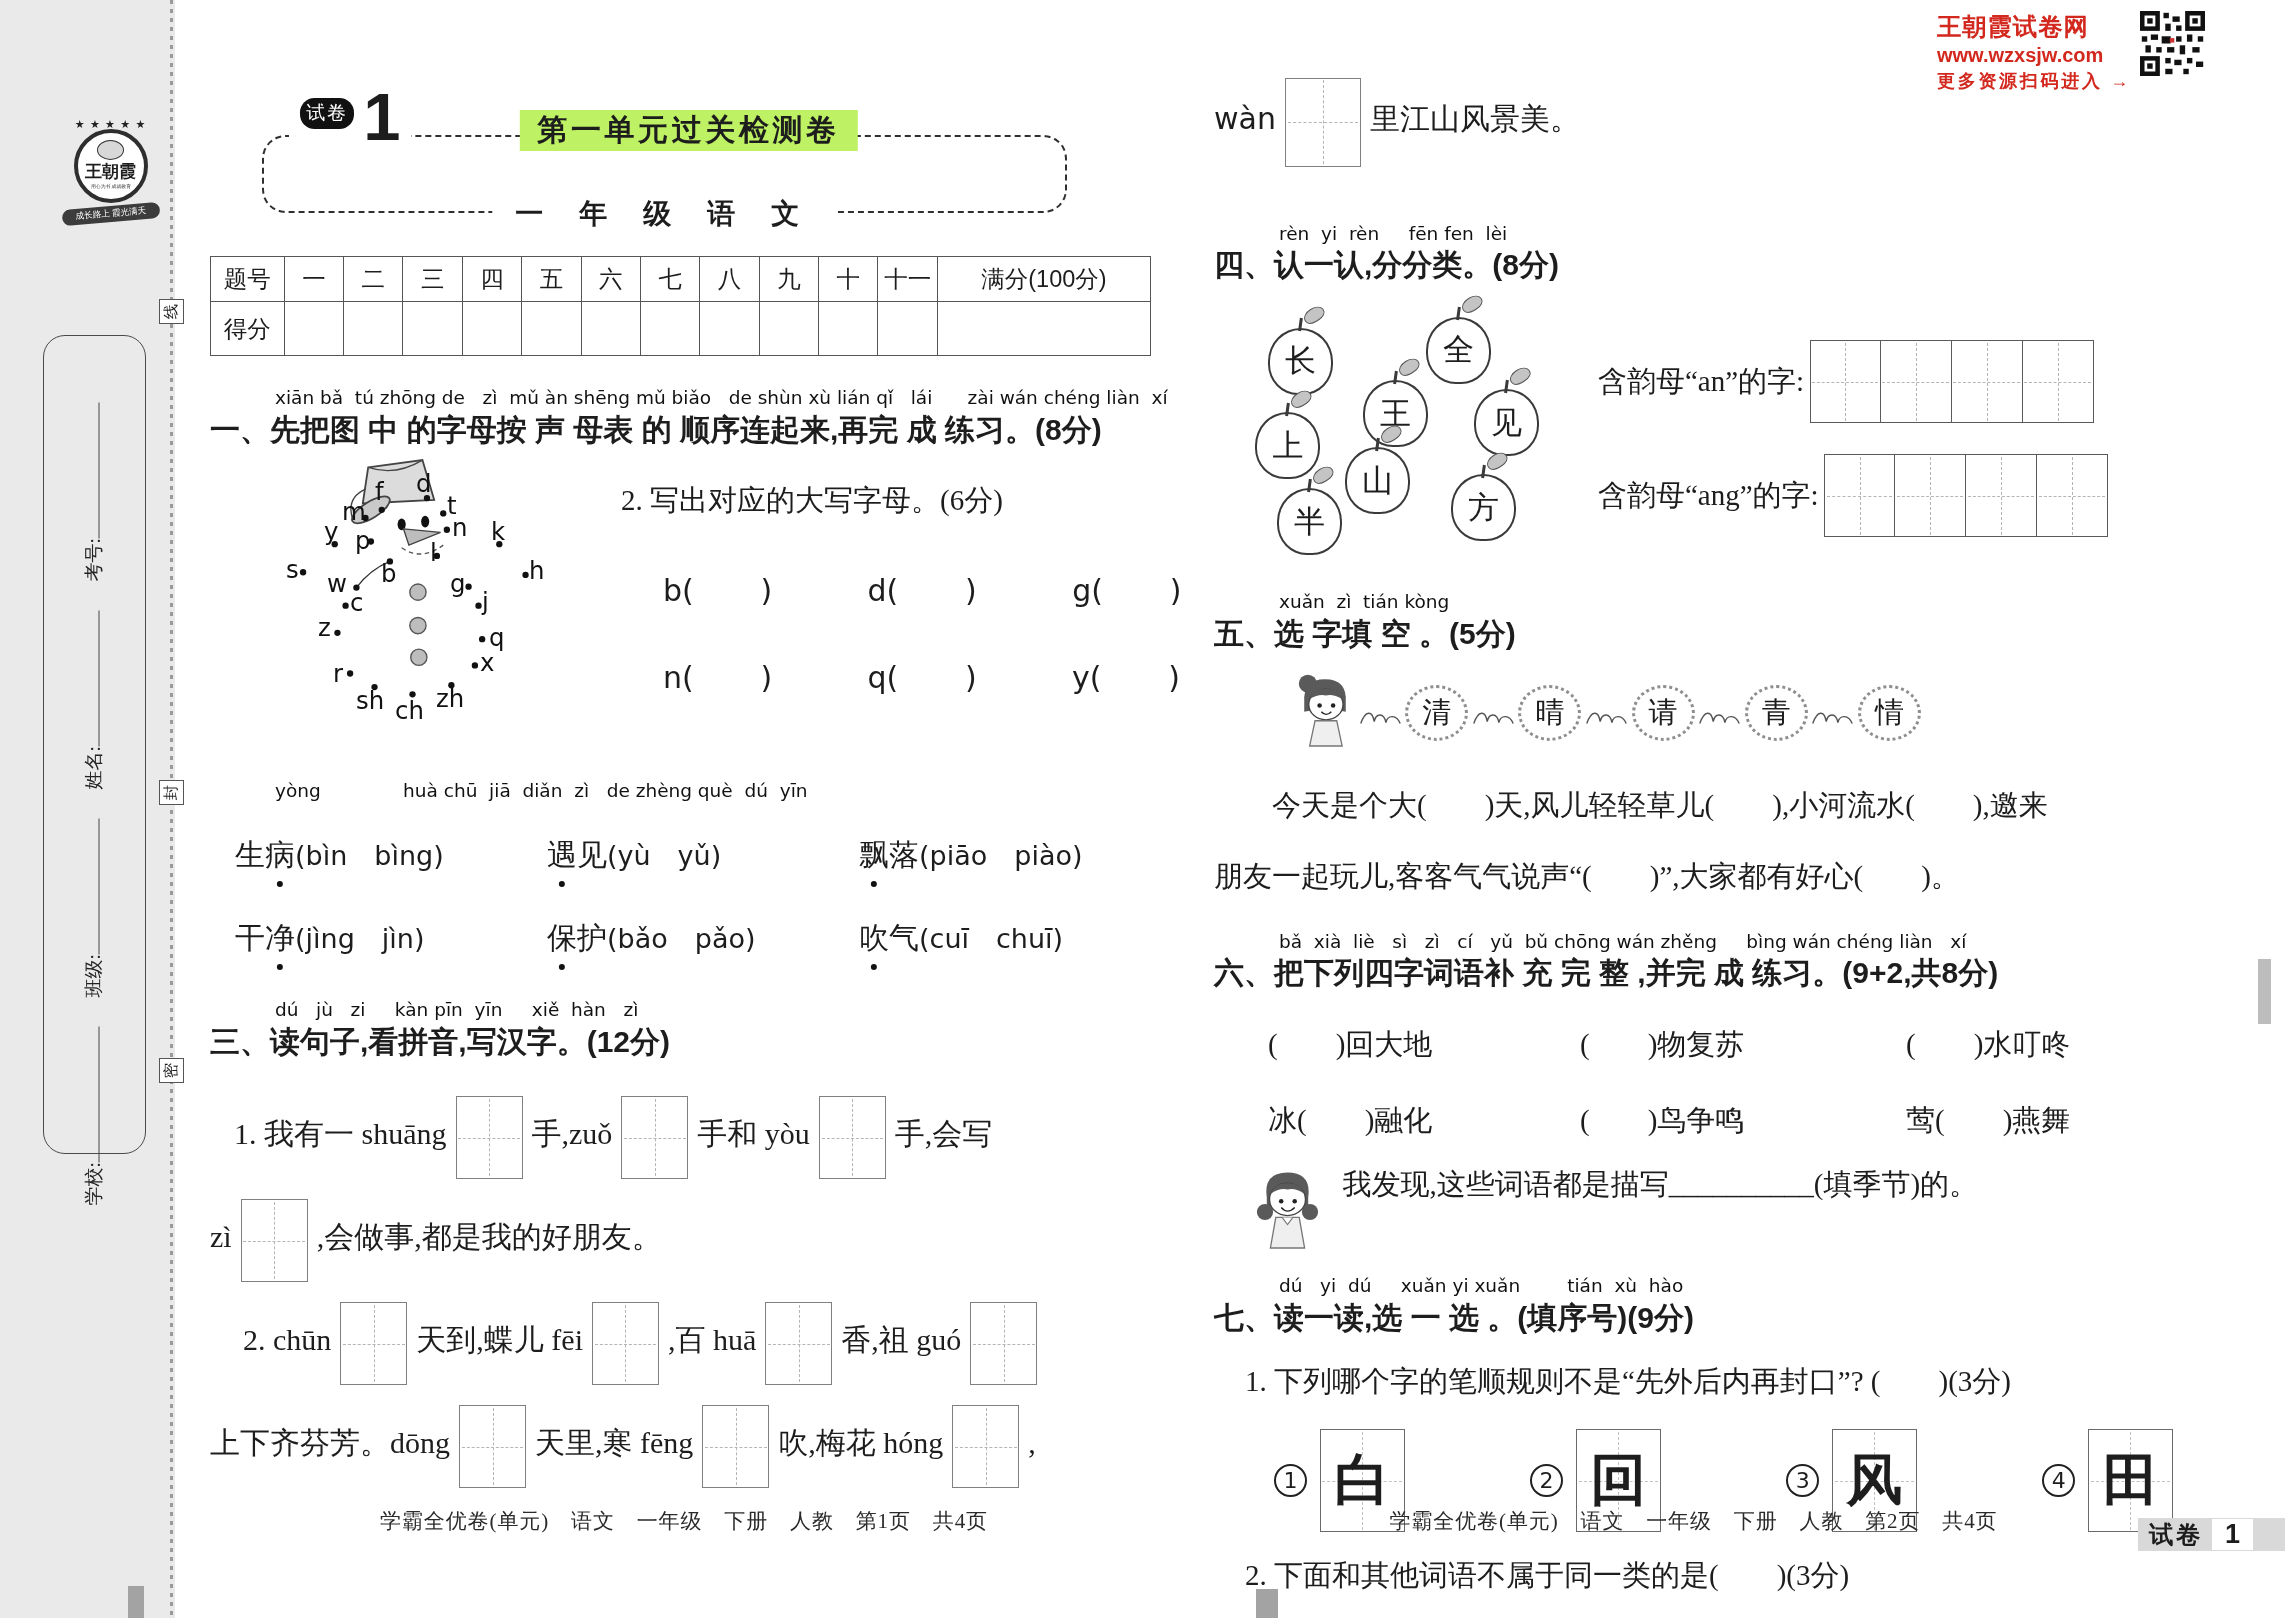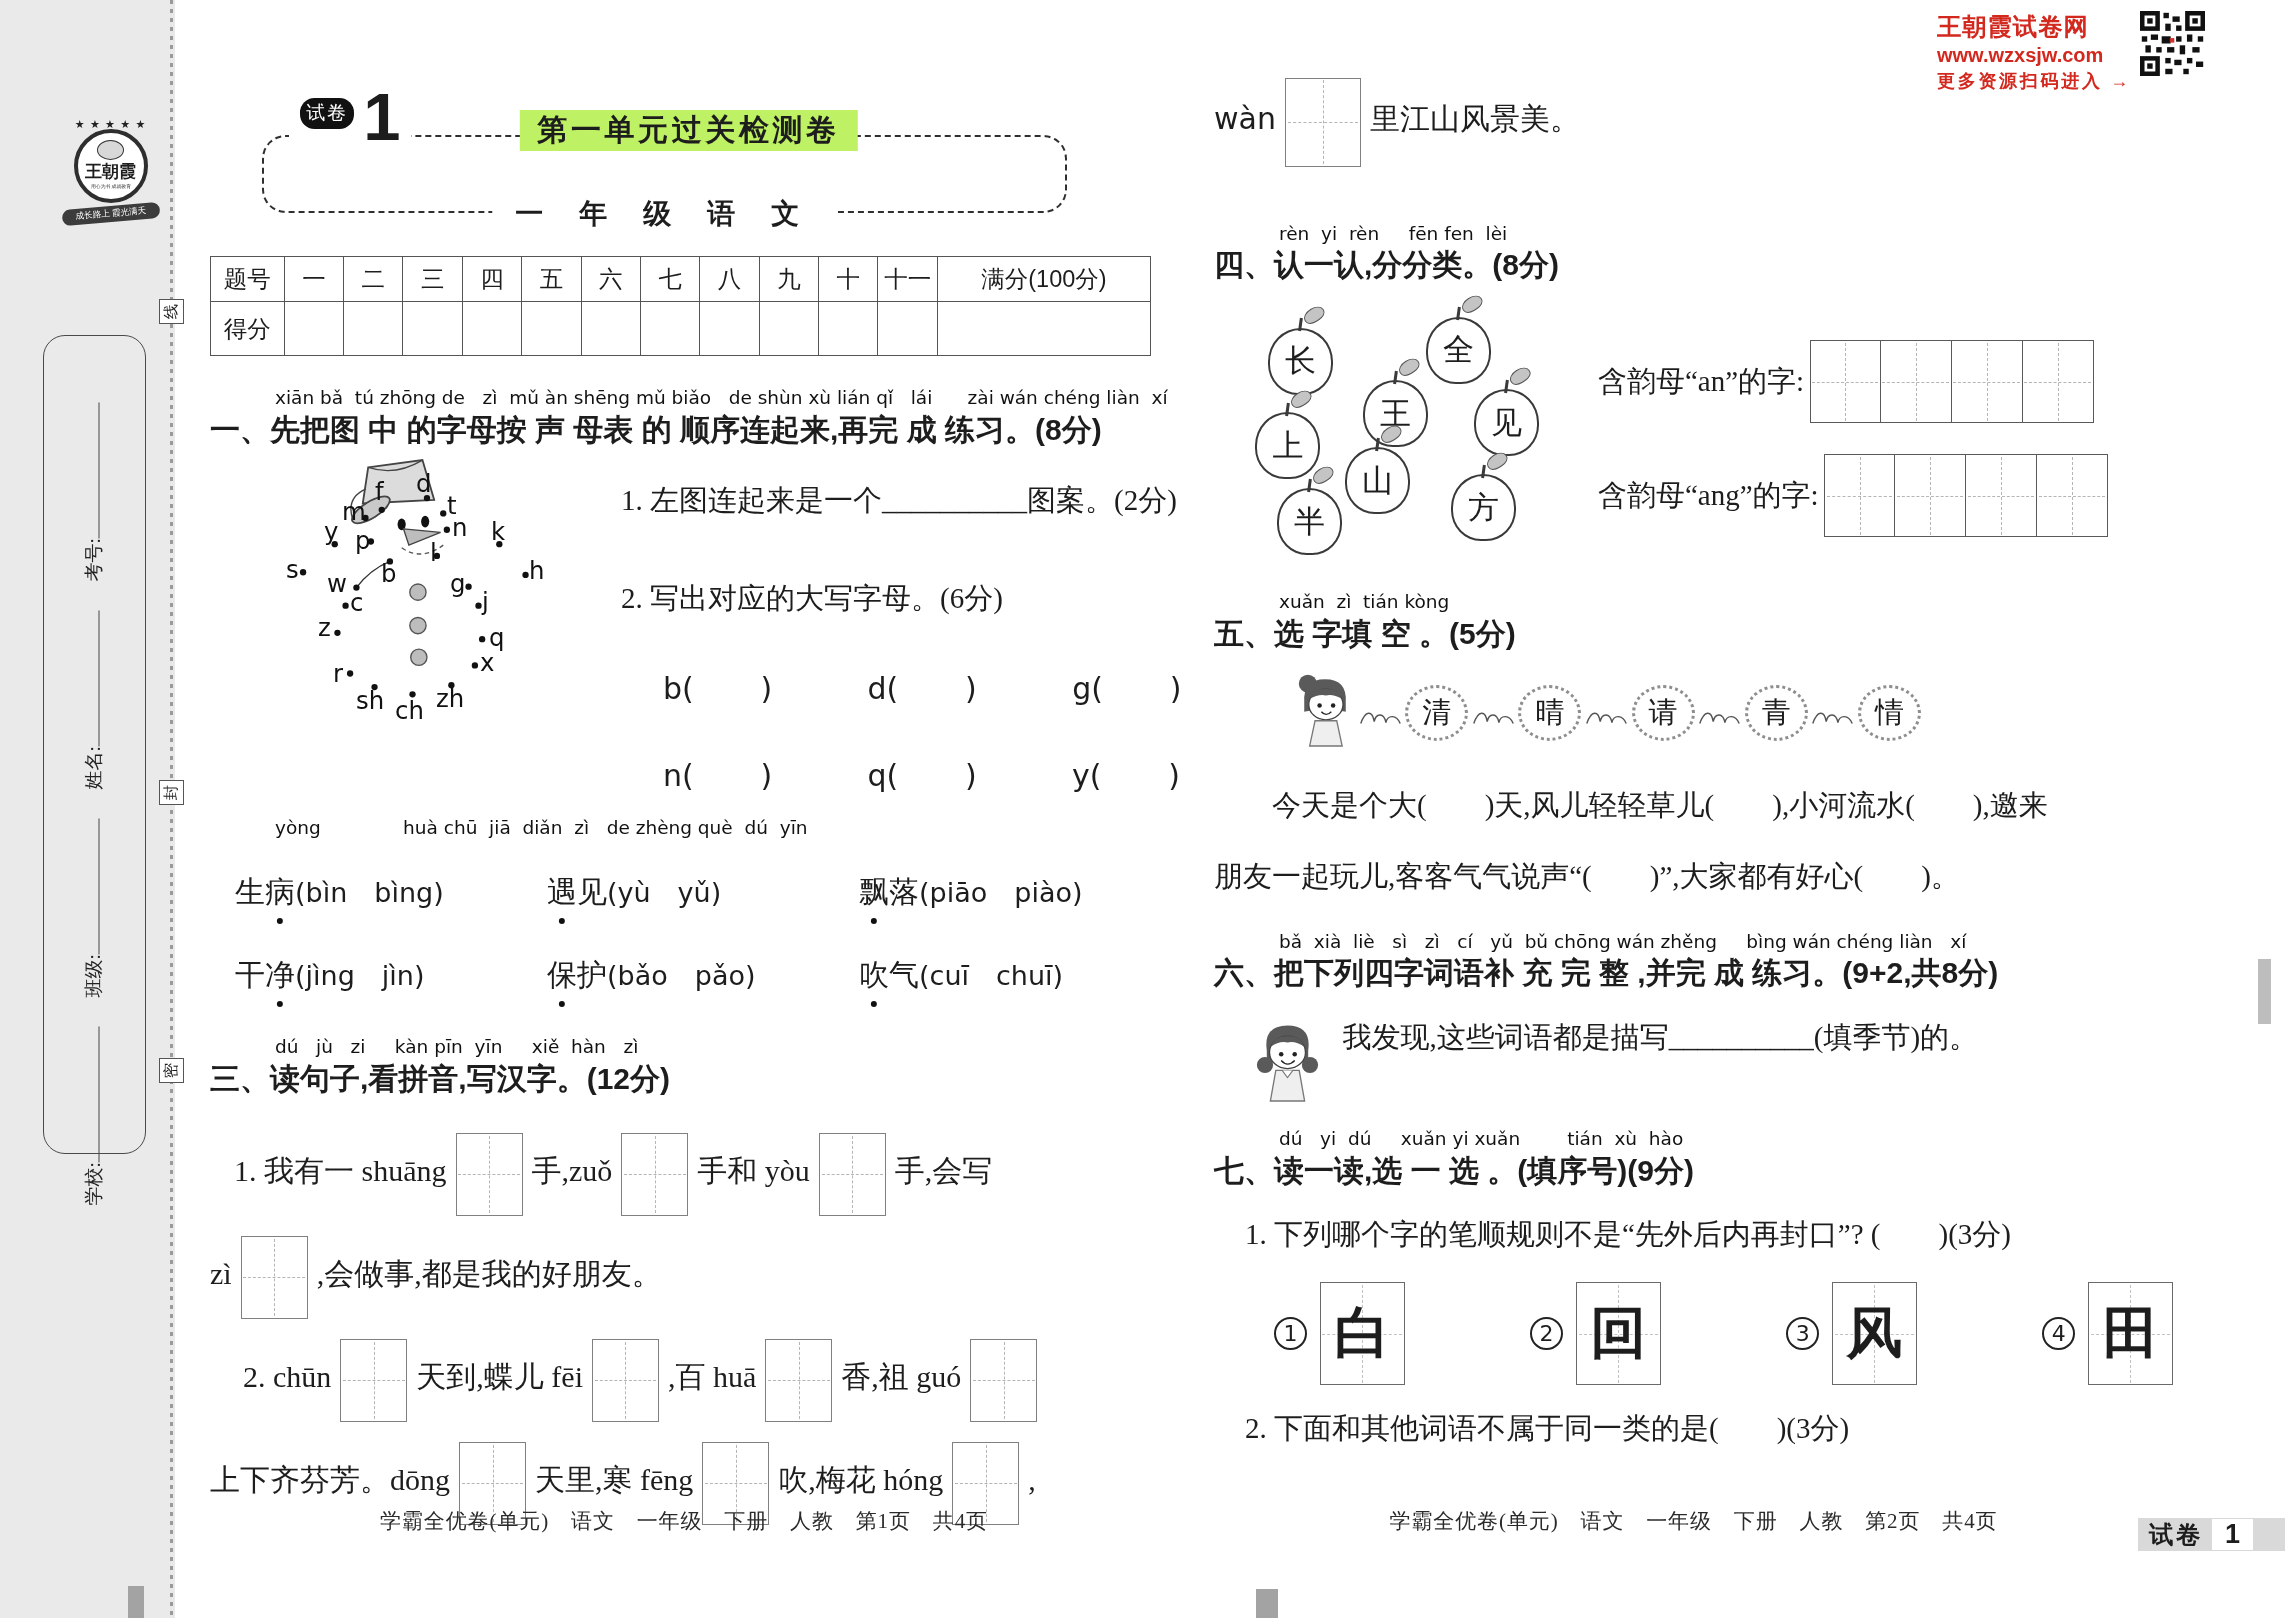--- a/index.html
+++ b/index.html
@@ -347,21 +347,20 @@
           <span class="sn" style="left:216px;top:132px">j</span>
           <span class="sn" style="left:52px;top:158px">z</span>
           <span class="sn" style="left:223px;top:168px">q</span>
           <span class="sn" style="left:214px;top:193px">x</span>
           <span class="sn" style="left:67px;top:204px">r</span>
           <span class="sn" style="left:90px;top:231px">sh</span>
           <span class="sn" style="left:129px;top:241px">ch</span>
           <span class="sn" style="left:170px;top:229px">zh</span>
         </div>
         <div class="q1-right">
-          <div class="q1-sub"><span>1. 左图连起来是一个</span><span class="blank-u">__________</span><span>图案。(2分)</span></div>
           <div class="q1-sub">2. 写出对应的大写字母。(6分)</div>
           <div class="pairs">b(       )          d(       )          g(       )</div>
           <div class="pairs">n(       )          q(       )          y(       )</div>
         </div>
       </div>
     </div>
 
     <div style="margin-top:23.5px">
       <span class="pinyin" style="margin-left:65px">yòng              huà chū  jiā  diǎn  zì   de zhèng què  dú  yīn</span>
       <div class="q2-grid">
@@ -470,20 +469,28 @@
             </svg></span>
         <div class="bubble">情</div>
       </div>
       <div class="q5-sent ind">今天是个大(　　)天,风儿轻轻草儿(　　),小河流水(　　),邀来</div>
       <div class="q5-sent">朋友一起玩儿,客客气气说声“(　　)”,大家都有好心(　　)。</div>
     </div>
 
     <div style="margin-top:34px">
       <span class="pinyin" style="margin-left:65px">bǎ  xià  liè   sì   zì   cí   yǔ  bǔ chōng wán zhěng     bìng wán chéng liàn   xí</span>
       <div class="qhead">六、把下列四字词语补 充 完 整 ,并完 成 练习。(9+2,共8分)</div>
+      <div class="q6-grid">
+        <div class="q6-item">(　　)回大地</div>
+        <div class="q6-item">(　　)物复苏</div>
+        <div class="q6-item">(　　)水叮咚</div>
+        <div class="q6-item">冰(　　)融化</div>
+        <div class="q6-item">(　　)鸟争鸣</div>
+        <div class="q6-item">莺(　　)燕舞</div>
+      </div>
       <div class="q6-find" style="margin-left:42px">
         <svg width="63" height="94" viewBox="0 0 70 104" style="flex:none">
           <path d="M12 36 Q8 8 35 8 Q62 8 58 36 L58 46 Q35 40 12 46 Z" fill="#5a5a5a"></path>
           <circle cx="10" cy="52" r="9" fill="#5a5a5a"></circle>
             <circle cx="60" cy="52" r="9" fill="#5a5a5a"></circle>
           <ellipse cx="35" cy="38" rx="20" ry="18" fill="#fff" stroke="#444" stroke-width="1.5"></ellipse>
           <path d="M16 32 Q21 19 35 20 Q49 19 54 32 Q44 25 35 27 Q26 25 16 32" fill="#5a5a5a"></path>
           <circle cx="28" cy="40" r="2.5" fill="#222"></circle>
             <circle cx="43" cy="40" r="2.5" fill="#222"></circle>
           <path d="M28 47 Q35 55 43 47" fill="none" stroke="#222" stroke-width="1.5"></path>

